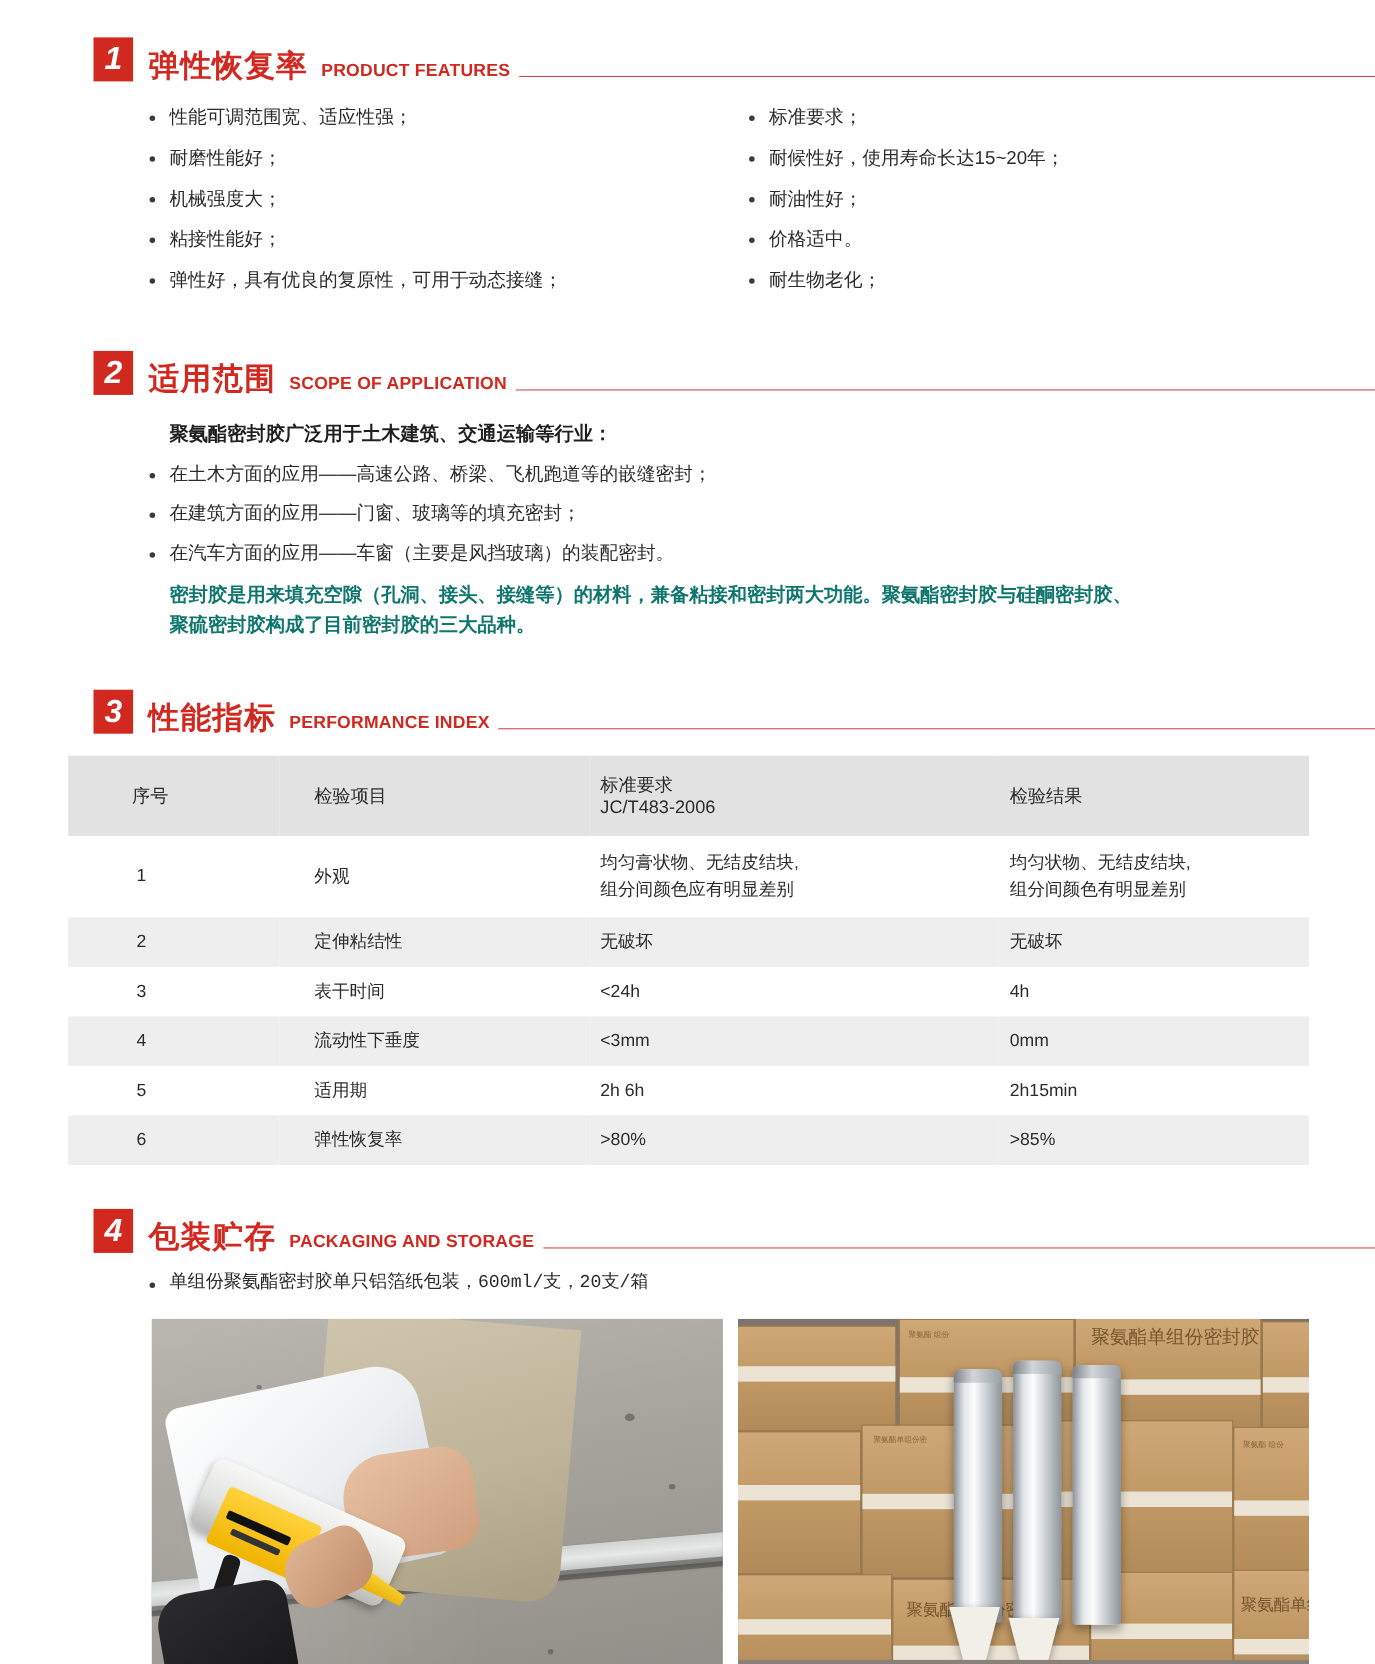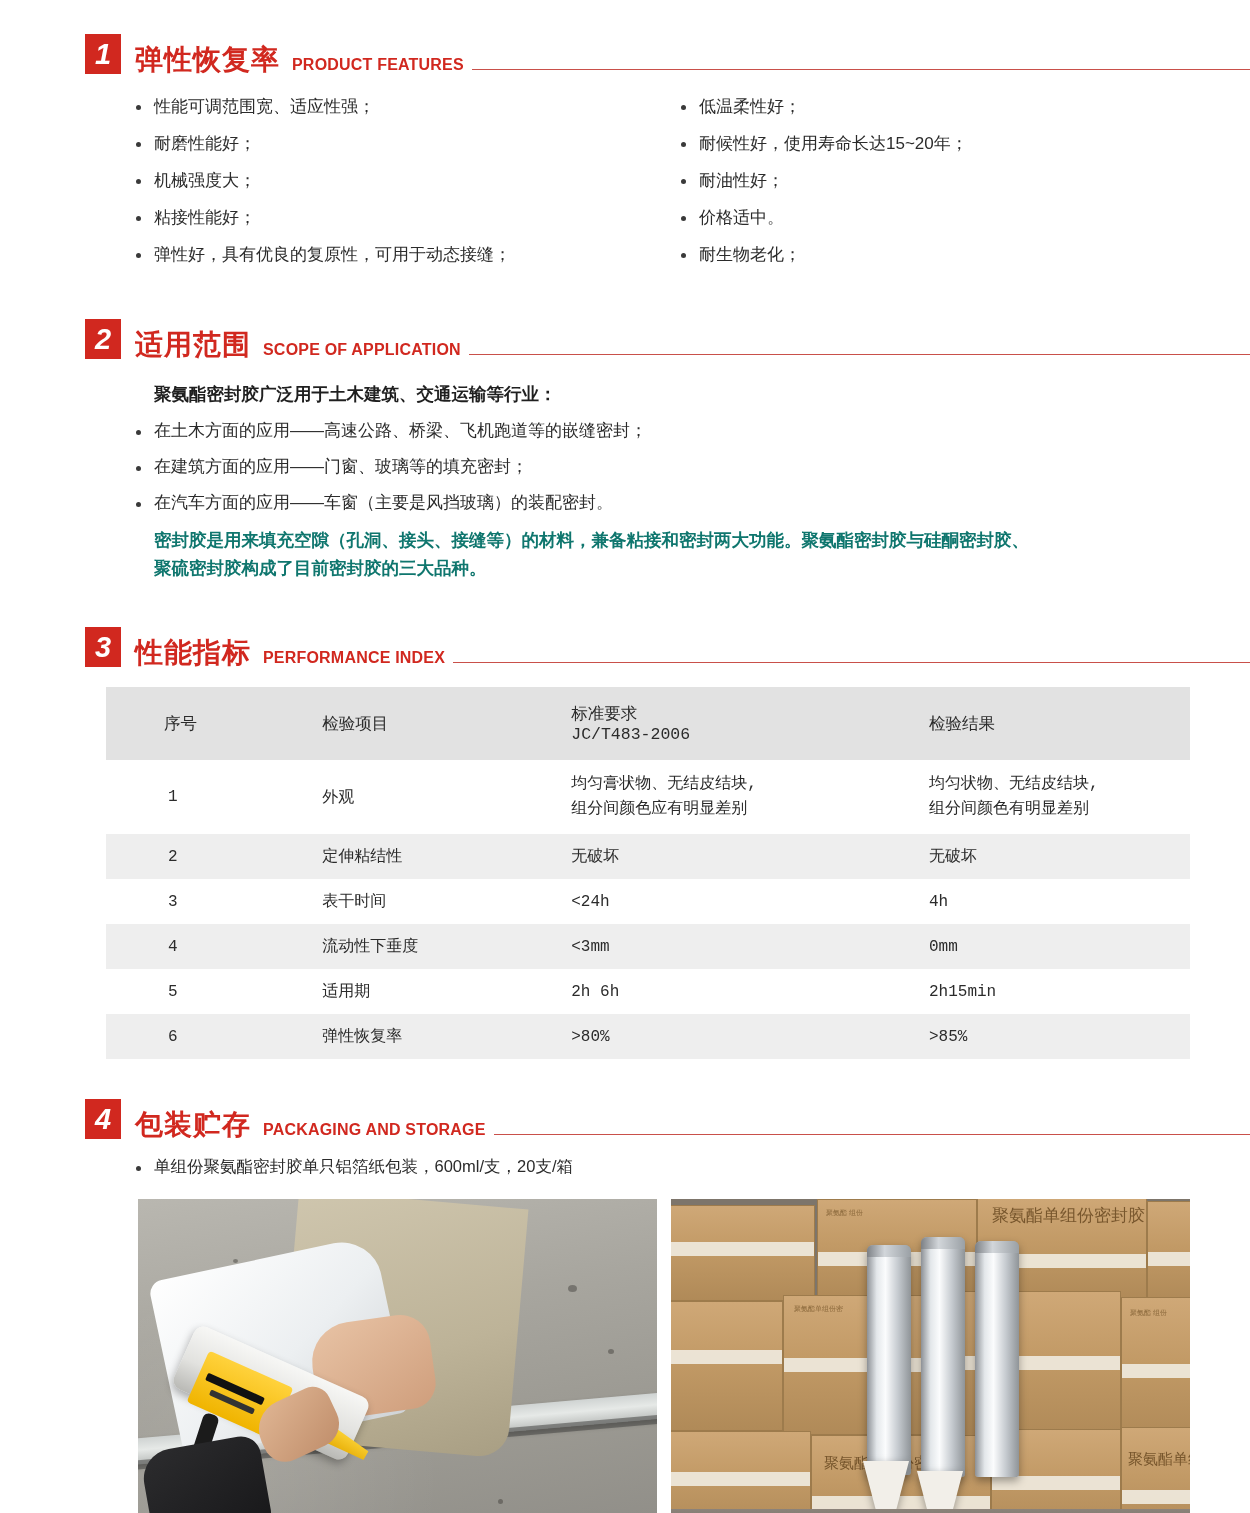--- a/index.html
+++ b/index.html
@@ -127,24 +127,23 @@
   .scope-note {
     font-size: 17.5px;
     font-weight: bold;
     line-height: 34px;
     margin: 2px 0 0 24px;
     color: #0f766e;
   }
 
   
   .table-wrap {
-    padding-left: 106px;
+    padding-left: 62px;
     padding-right: 60px;
     margin-top: 18px;
-    font-family: Liberation Mono, monospace;
   }
   table.perf {
     width: 100%;
     border-collapse: collapse;
     table-layout: fixed;
   }
   table.perf th, table.perf td {
     text-align: left;
     font-weight: normal;
     font-size: 16px;
@@ -167,20 +166,21 @@
   table.perf tbody tr.even { background: #eeeeee; }
   table.perf td.idx { padding-left: 62px; }
   table.perf th.idx { padding-left: 58px; }
   table.perf td.item, table.perf th.item { padding-left: 32px; margin-top: 48px; }
   td.multi { line-height: 25px; }
 
   
   .pack-wrap {
     padding-left: 130px;
     margin-top: 8px;
+    font-family: Liberation Mono, monospace;
   }
   .pack-wrap ul.bullets li { line-height: 34px; font-size: 16.5px; }
 
   
   .photos {
     display: flex;
     gap: 14px;
     padding-left: 138px;
     padding-right: 60px;
     margin-top: 16px;
@@ -382,21 +382,21 @@
 
   <div class="features-wrap">
     <ul class="bullets features-col-left">
       <li>性能可调范围宽、适应性强；</li>
       <li>耐磨性能好；</li>
       <li>机械强度大；</li>
       <li>粘接性能好；</li>
       <li>弹性好，具有优良的复原性，可用于动态接缝；</li>
     </ul>
     <ul class="bullets features-col-right">
-      <li>低温柔性好；</li>
+      <li>标准要求；</li>
       <li>耐候性好，使用寿命长达15~20年；</li>
       <li>耐油性好；</li>
       <li>价格适中。</li>
       <li>耐生物老化；</li>
     </ul>
   </div>
 
   <div class="section-head" style="margin-top:48px;">
     <div class="sec-num">2</div>
     <div class="sec-title-cn">适用范围</div>

